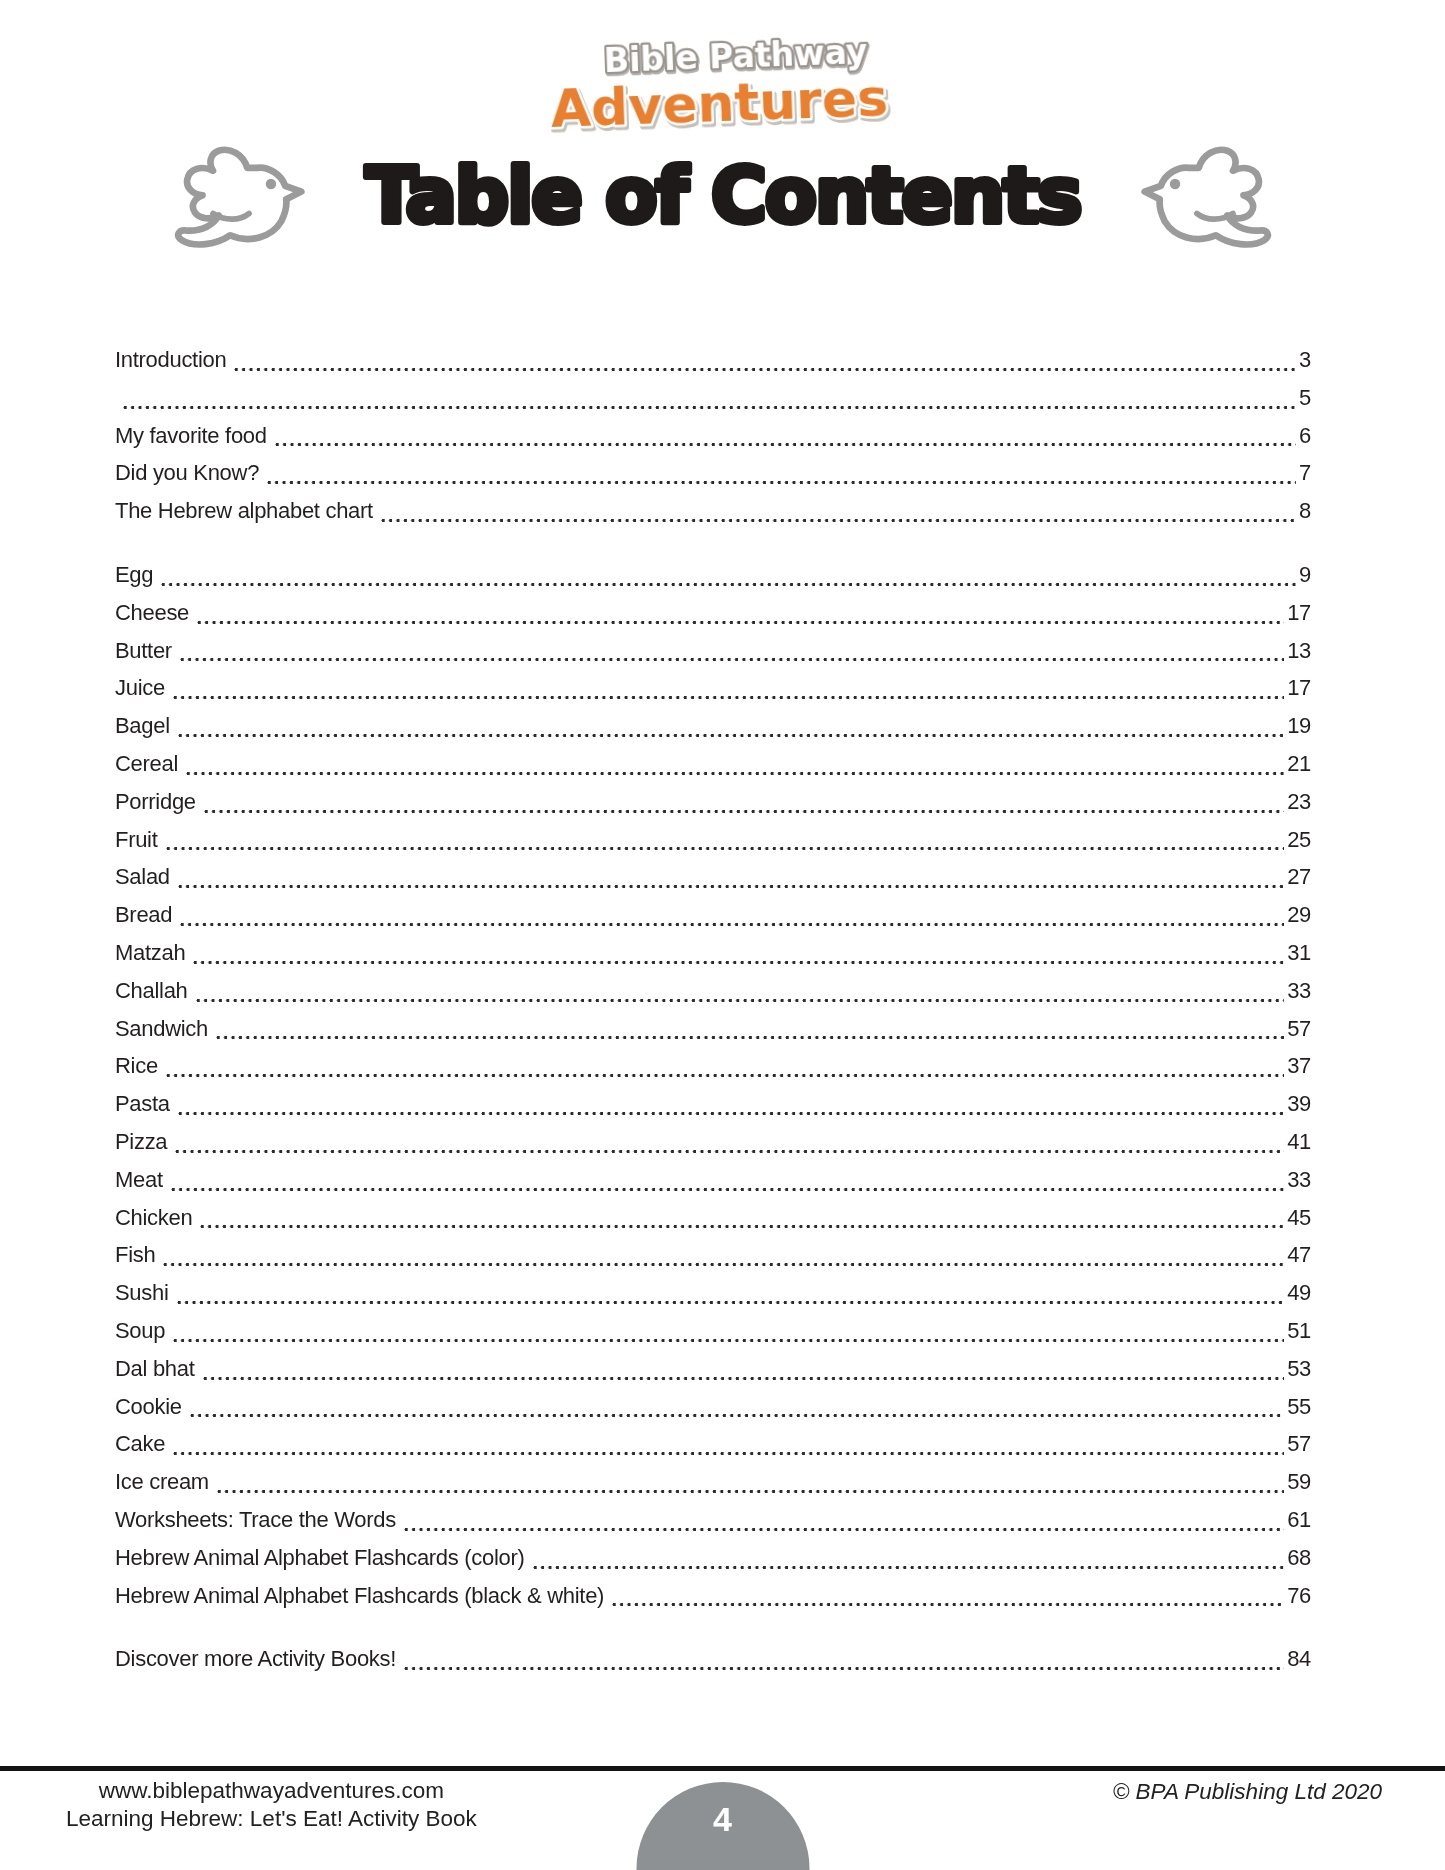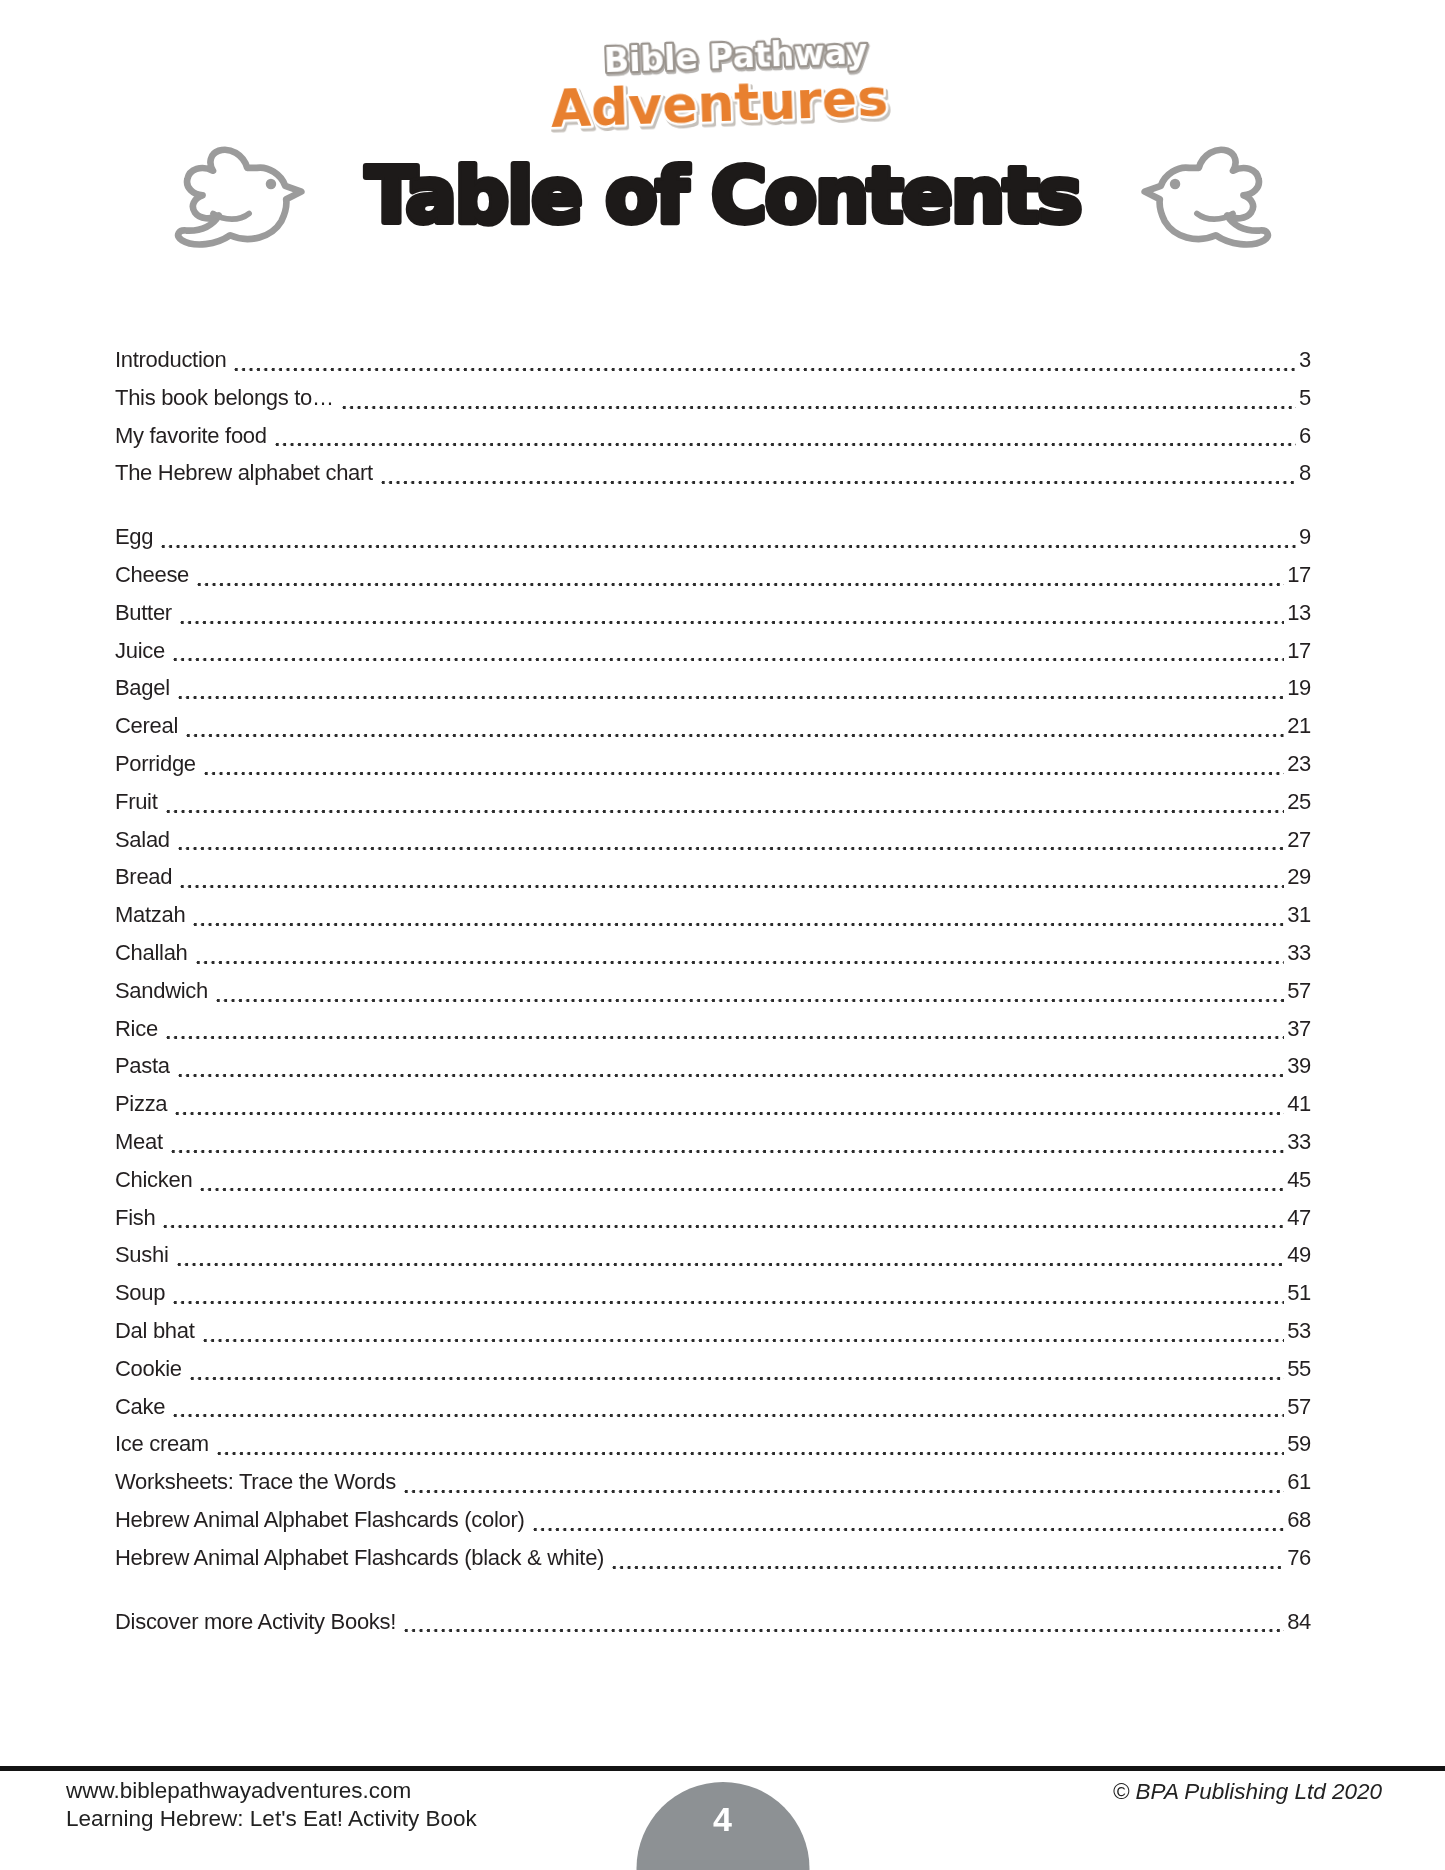--- a/index.html
+++ b/index.html
@@ -90,20 +90,21 @@
     height: 5px;
     background: #141414;
   }
   .footer-left {
     position: absolute;
     top: 1777px;
     left: 66px;
     font-size: 22.5px;
     line-height: 27.5px;
     color: #222222;
+    text-align: center;
   }
   .footer-right {
     position: absolute;
     top: 1779px;
     right: 63px;
     font-size: 22.5px;
     color: #222222;
     font-style: italic;
   }
   .page-circle {
@@ -188,28 +189,32 @@
   </div>
 
   <div class="toc">
       <div class="toc-section">
         <div class="toc-row">
       <span class="toc-label">Introduction</span>
       <span class="toc-dots"></span>
       <span class="toc-page">3</span>
     </div>
         <div class="toc-row">
-      <span class="toc-label">This book belongs to…</span>
       <span class="toc-dots"></span>
       <span class="toc-page">5</span>
     </div>
         <div class="toc-row">
       <span class="toc-label">My favorite food</span>
       <span class="toc-dots"></span>
       <span class="toc-page">6</span>
+    </div>
+        <div class="toc-row">
+      <span class="toc-label">Did you Know?</span>
+      <span class="toc-dots"></span>
+      <span class="toc-page">7</span>
     </div>
         <div class="toc-row">
       <span class="toc-label">The Hebrew alphabet chart</span>
       <span class="toc-dots"></span>
       <span class="toc-page">8</span>
     </div>
       </div>
       <div class="toc-section">
         <div class="toc-row">
       <span class="toc-label">Egg</span>

